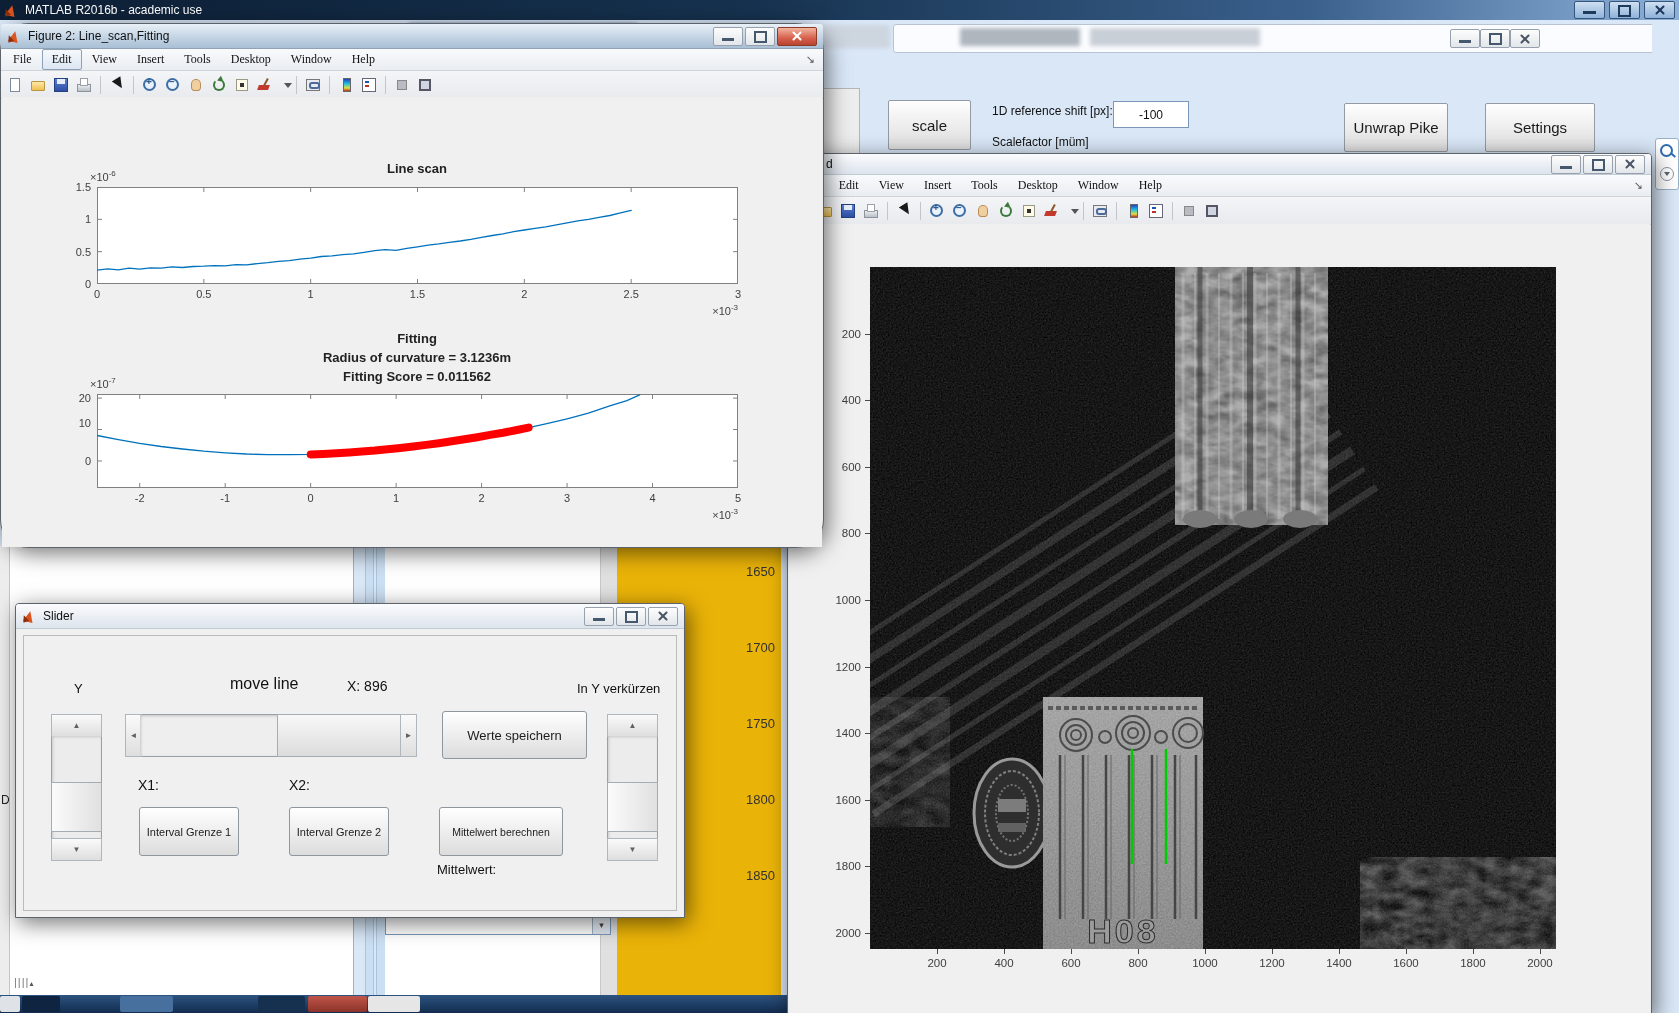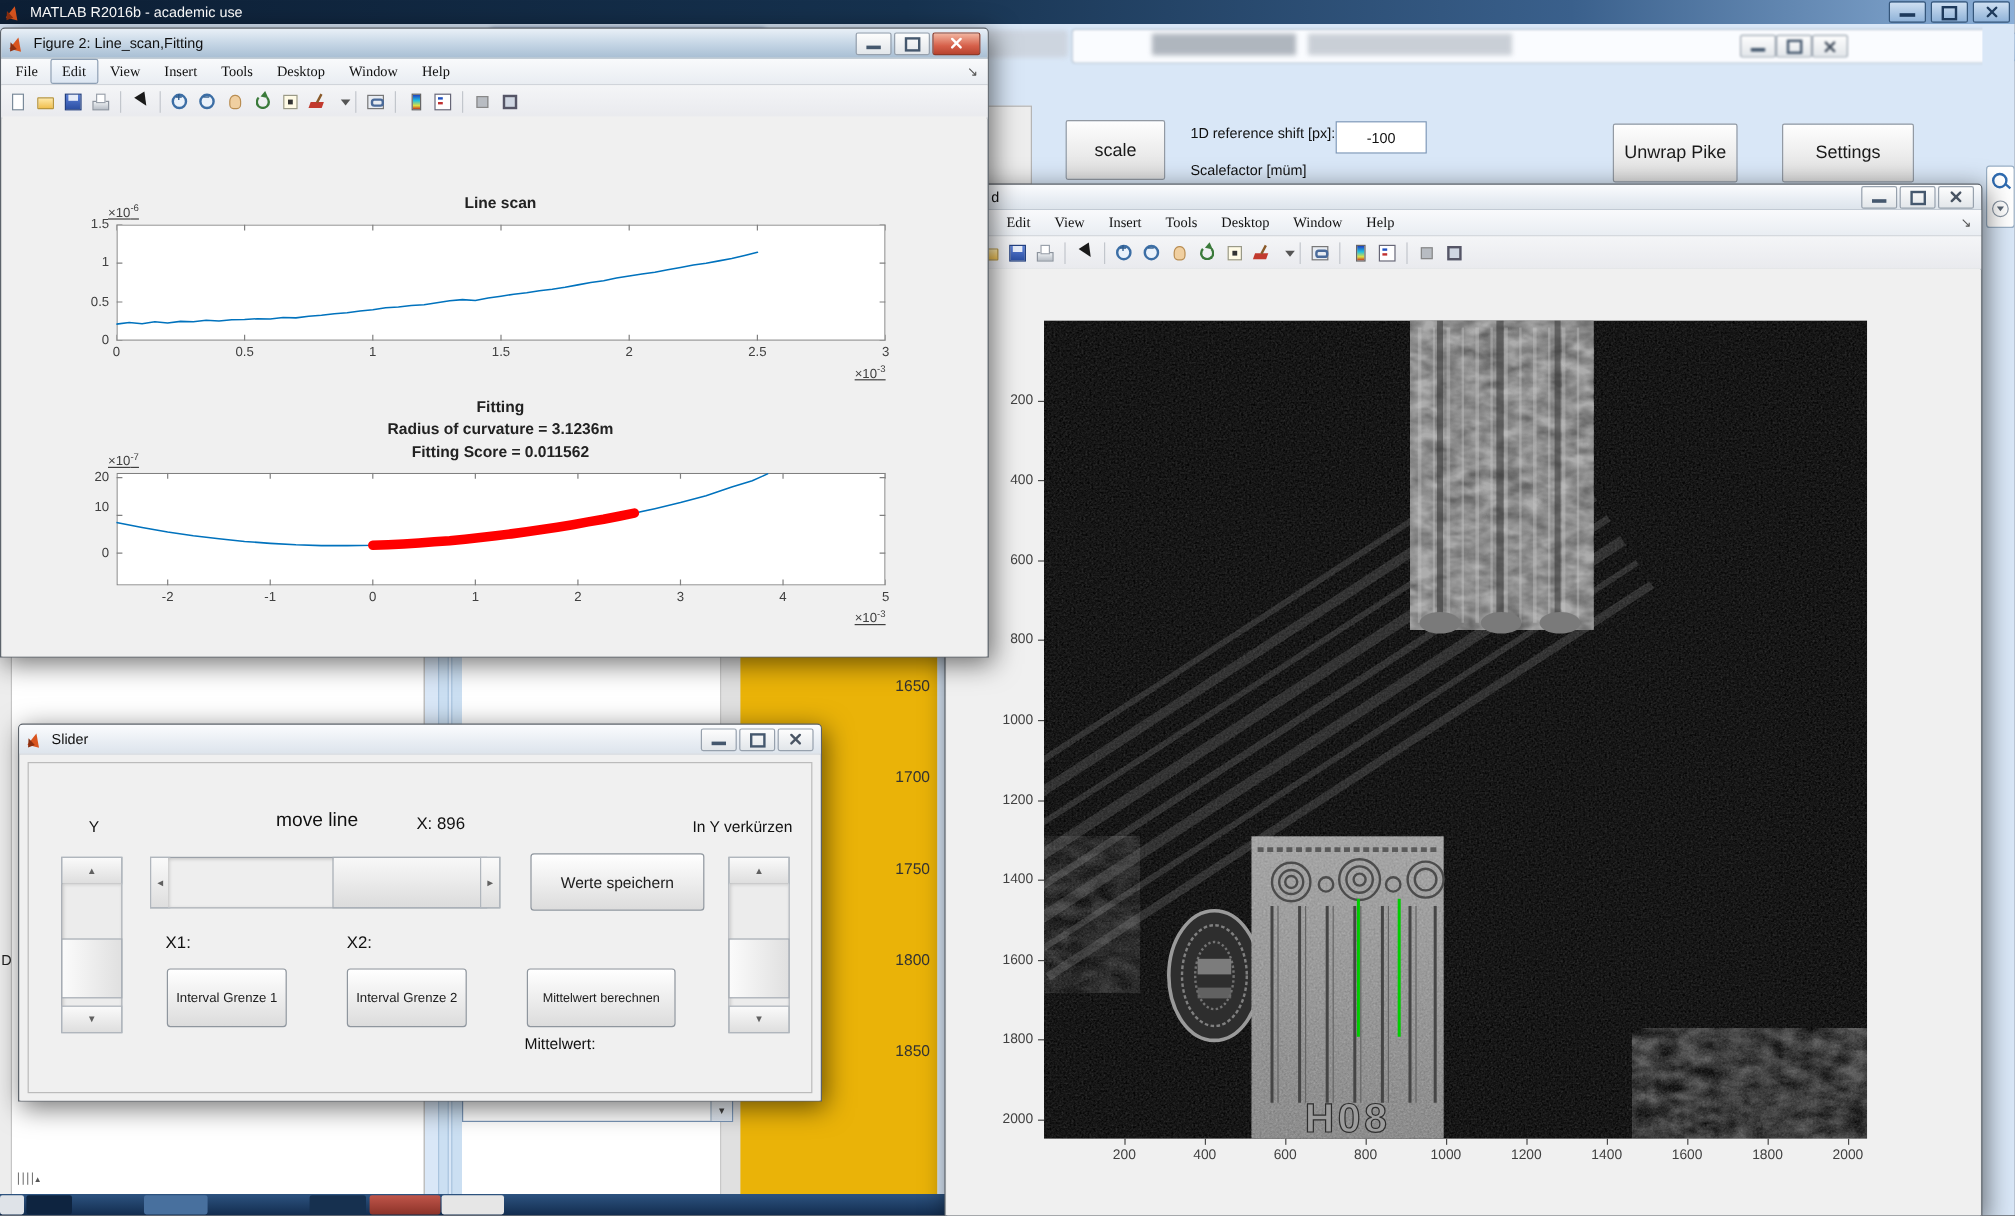--- a/index.html
+++ b/index.html
@@ -117,21 +117,21 @@
   .panel-b{left:385px;top:546px;width:396px;height:449px;background:#fff;}
   .gray-col{left:600px;top:546px;width:17px;height:449px;background:#e0e0e0;border-left:1px solid #c8c8c8;}
   .blue-panel{left:617px;top:546px;width:164px;height:449px;background:#eab308;}
   .strip-num{position:absolute;right:6px;font-size:13px;color:#333;}
   .combo{position:absolute;left:385px;top:915px;width:224px;height:18px;background:#fff;border:1px solid #7a96b8;z-index:2;}
   .combo-btn{position:absolute;right:0;top:0;bottom:0;width:17px;display:flex;align-items:center;justify-content:center;
         font-size:9px;color:#444;background:linear-gradient(#f4f7fb,#dce4ee);border-left:1px solid #9ab0c6;}
   
   .fig-canvas{position:absolute;left:1px;right:1px;bottom:0;background:#f0f0f0;}
   .plot-title{position:absolute;transform:translateX(-50%);font-size:13px;font-weight:bold;color:#222;white-space:nowrap;}
-  .exp-label{position:absolute;font-size:11px;color:#404040;text-decoration:underline;}
+  .exp-label{position:absolute;font-size:11px;color:#404040;}
   .exp-label sup{font-size:8px;}
   .exp-right{transform:translateX(-100%);}
   .tick-x{position:absolute;transform:translateX(-50%);font-size:11px;color:#404040;}
   .tick-y{position:absolute;transform:translate(-100%,-50%);font-size:11px;color:#404040;}
   .tickmark{position:absolute;background:#4a4a4a;}
   
   .s-label{position:absolute;font-size:13px;white-space:nowrap;}
   .push-btn{position:absolute;display:flex;align-items:center;justify-content:center;text-align:center;
         background:linear-gradient(#ffffff,#ececec 55%,#dcdcdc);border:1px solid #8f969e;border-radius:3px;
         color:#1c1c1c;box-shadow:inset 0 1px 0 rgba(255,255,255,.6);}
@@ -424,21 +424,21 @@
         <span class="tick-y" style="left: 72px; top: 509.211px; font-size: 11.5px;">1400</span>
         <span class="tickmark" style="left: 76px; top: 575.812px; width: 5px; height: 1px;"></span>
         <span class="tick-y" style="left: 72px; top: 575.812px; font-size: 11.5px;">1600</span>
         <span class="tickmark" style="left: 76px; top: 642.414px; width: 5px; height: 1px;"></span>
         <span class="tick-y" style="left: 72px; top: 642.414px; font-size: 11.5px;">1800</span>
         <span class="tickmark" style="left: 76px; top: 709.016px; width: 5px; height: 1px;"></span>
         <span class="tick-y" style="left: 72px; top: 709.016px; font-size: 11.5px;">2000</span>
       </div>
   </div>
 
-  <div class="win" style="left:0;top:23px;width:822px;height:523px;z-index:20;">
+  <div class="win" style="left:0;top:23px;width:822px;height:523px;z-index:20;border-radius:28px;">
     <div class="win-titlebar">
       <span class="icon-matlab"></span>
       <span class="wt-title">Figure 2: Line_scan,Fitting</span>
       <span class="win-btns">
         <span class="wbtn">
             <span class="wg wg-min"></span>
           </span>
         <span class="wbtn">
             <span class="wg wg-max"></span>
           </span>

